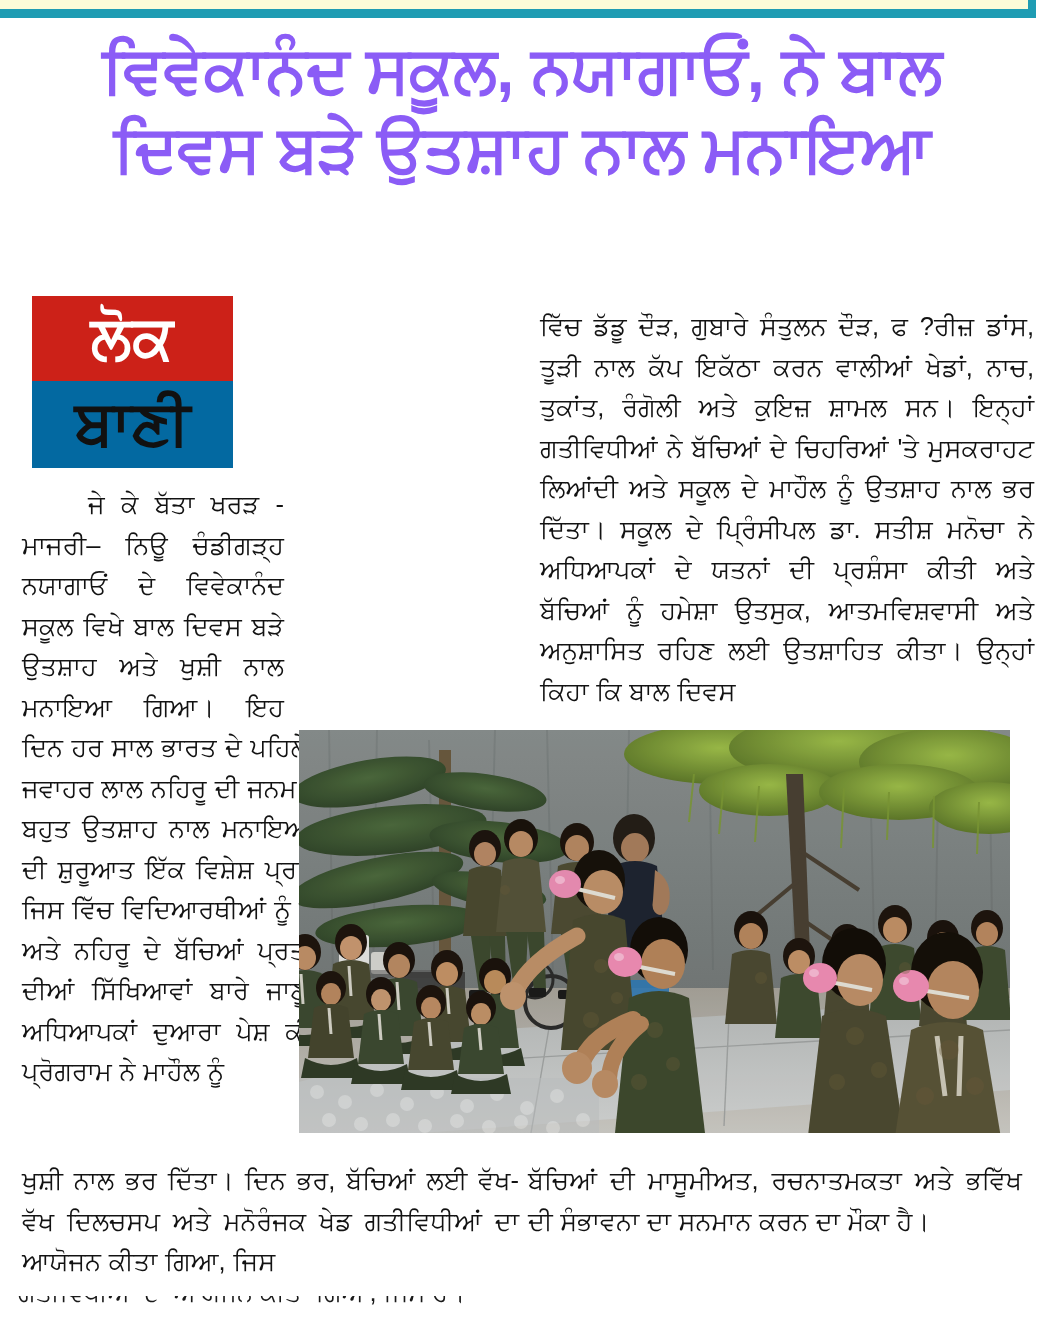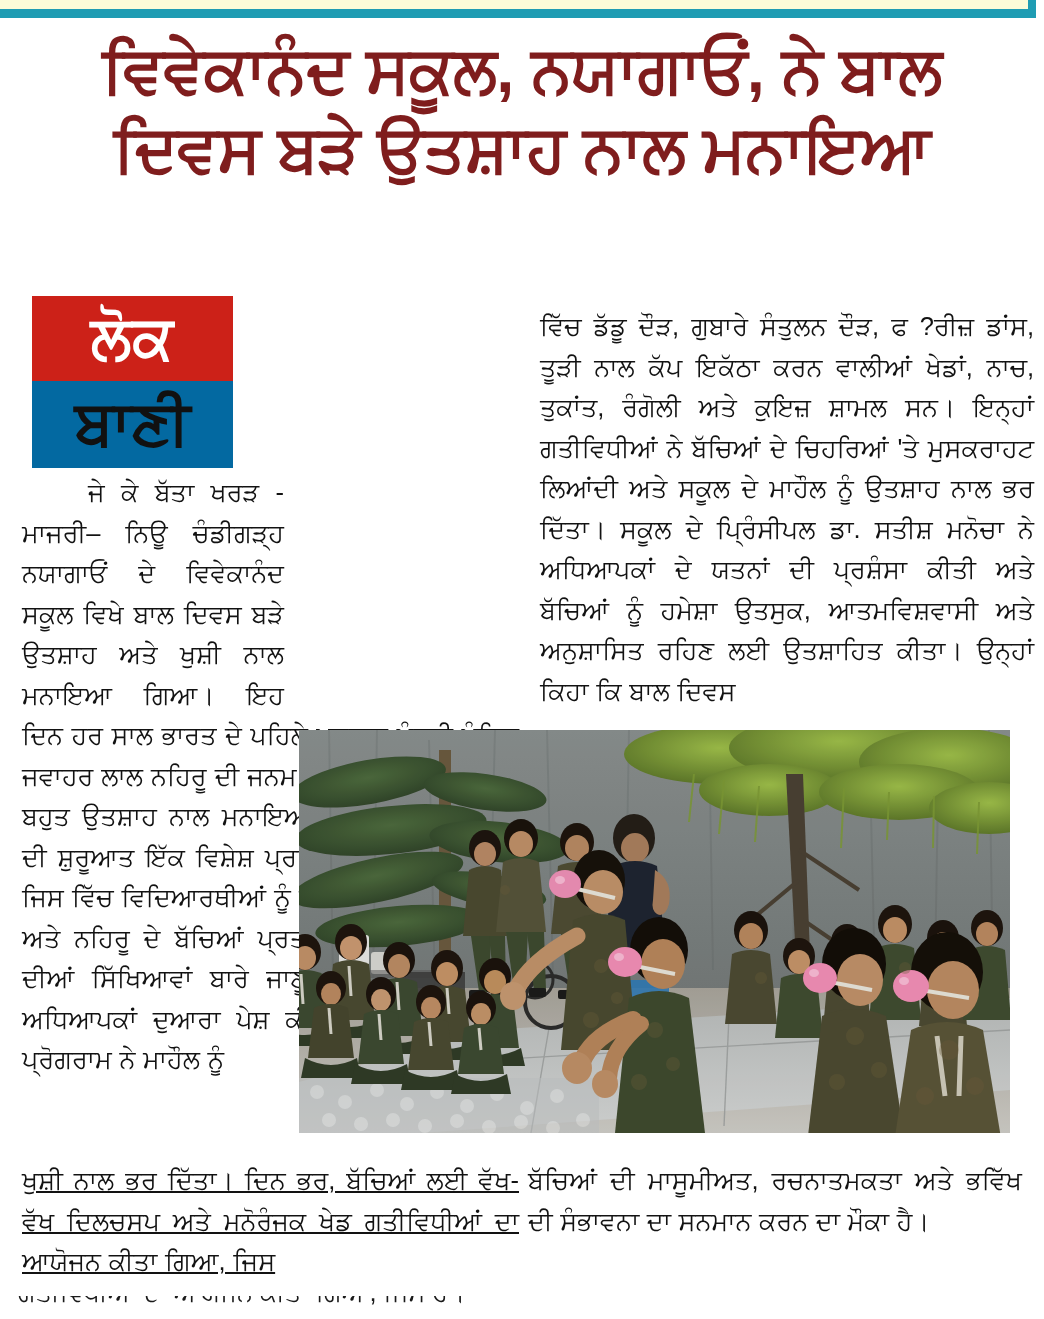--- a/index.html
+++ b/index.html
@@ -43,21 +43,21 @@
   
   .headline {
     position: absolute;
     left: 26px; top: 30px;
     width: 992px;
     text-align: center;
     font-family: "Liberation Sans", "DejaVu Sans", sans-serif;
     font-weight: 700;
     font-size: 65px;
     line-height: 1.22;
-    color: #7f1d1d;
+    color: #8b5cf6;
     letter-spacing: -0.5px;
     white-space: pre-line;
   }
 
   
   .article {
     position: absolute;
     left: 0; top: 288px;
     width: 1044px;
     height: 1031px;
@@ -86,34 +86,33 @@
     left: 540px; top: 0;
     width: 494px;
     height: 450px;
     margin-top: 18px;
   }
 
   
   .col-bottom-left {
     left: 22px; top: 872px;
     width: 497px;
-    text-decoration: underline;
   }
   
   .col-bottom-right {
     left: 528px; top: 872px;
     width: 494px;
   }
 
   
   .logo {
     float: left;
     width: 201px;
     height: 172px;
-    margin: 8px 16px 4px 10px;
+    margin: 8px 16px 16px 10px;
     shape-outside: margin-box;
   }
   .logo-top {
     width: 201px; height: 85px;
     background: #cc2118;
     display: flex;
     align-items: center;
     justify-content: center;
   }
   .logo-top-text {

